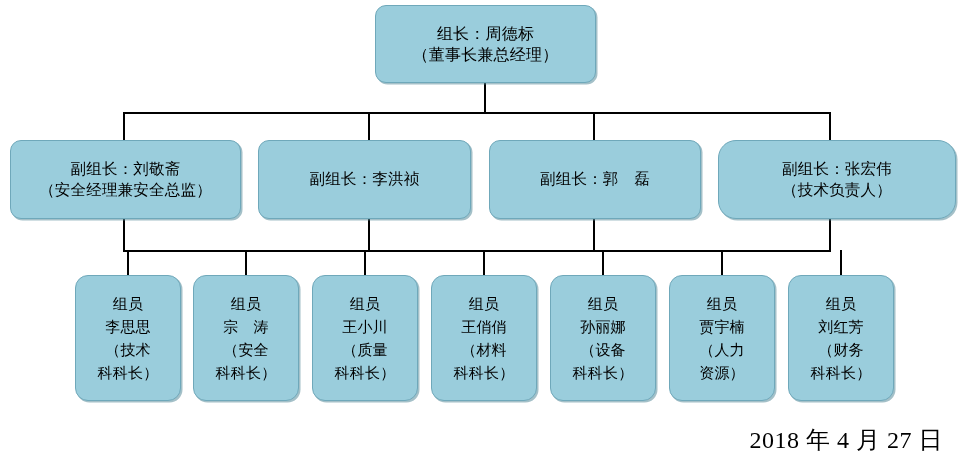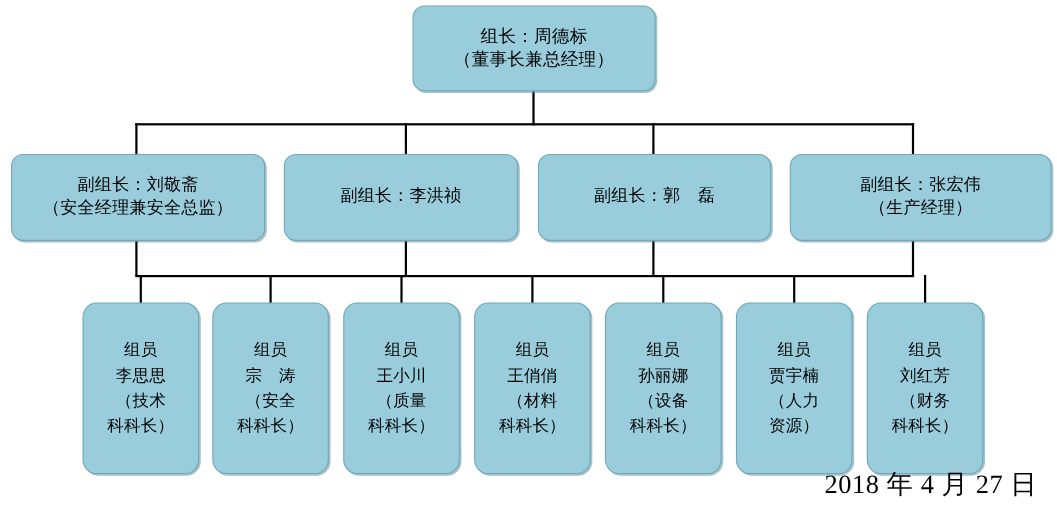--- a/index.html
+++ b/index.html
@@ -51,26 +51,26 @@
   }
 
   .node-manager {
     top: 140px;
     height: 79px;
     font-size: 15.5px;
   }
   .node-manager.m0 { left: 10px;  width: 231px; }
   .node-manager.m1 { left: 258px; width: 213px; }
   .node-manager.m2 { left: 489px; width: 212px; }
-  .node-manager.m3 { left: 718px; width: 238px; }
+  .node-manager.m3 { left: 718px; width: 238px; border-radius: 18px; }
 
   .node-member {
     top: 275px;
     width: 106px;
-    height: 156px;
+    height: 126px;
     font-size: 15px;
     border-radius: 13px;
     line-height: 1.55;
   }
   .node-member.p0 { left: 75px; }
   .node-member.p1 { left: 193px; }
   .node-member.p2 { left: 312px; }
   .node-member.p3 { left: 431px; }
   .node-member.p4 { left: 550px; }
   .node-member.p5 { left: 669px; }
@@ -159,21 +159,21 @@
     <span class="line">（董事长兼总经理）</span>
   </div>
   <div class="node node-manager m1">
     <span class="line">副组长：李洪祯</span>
   </div>
   <div class="node node-manager m2">
     <span class="line">副组长：郭　磊</span>
   </div>
   <div class="node node-manager m3">
     <span class="line">副组长：张宏伟</span>
-    <span class="line">（生产经理）</span>
+    <span class="line">（技术负责人）</span>
   </div>
 
   <div class="node node-member p0">
     <span class="line">组员</span>
     <span class="line">李思思</span>
     <span class="line">（技术</span>
     <span class="line">科科长）</span>
   </div>
   <div class="node node-member p1">
     <span class="line">组员</span>

